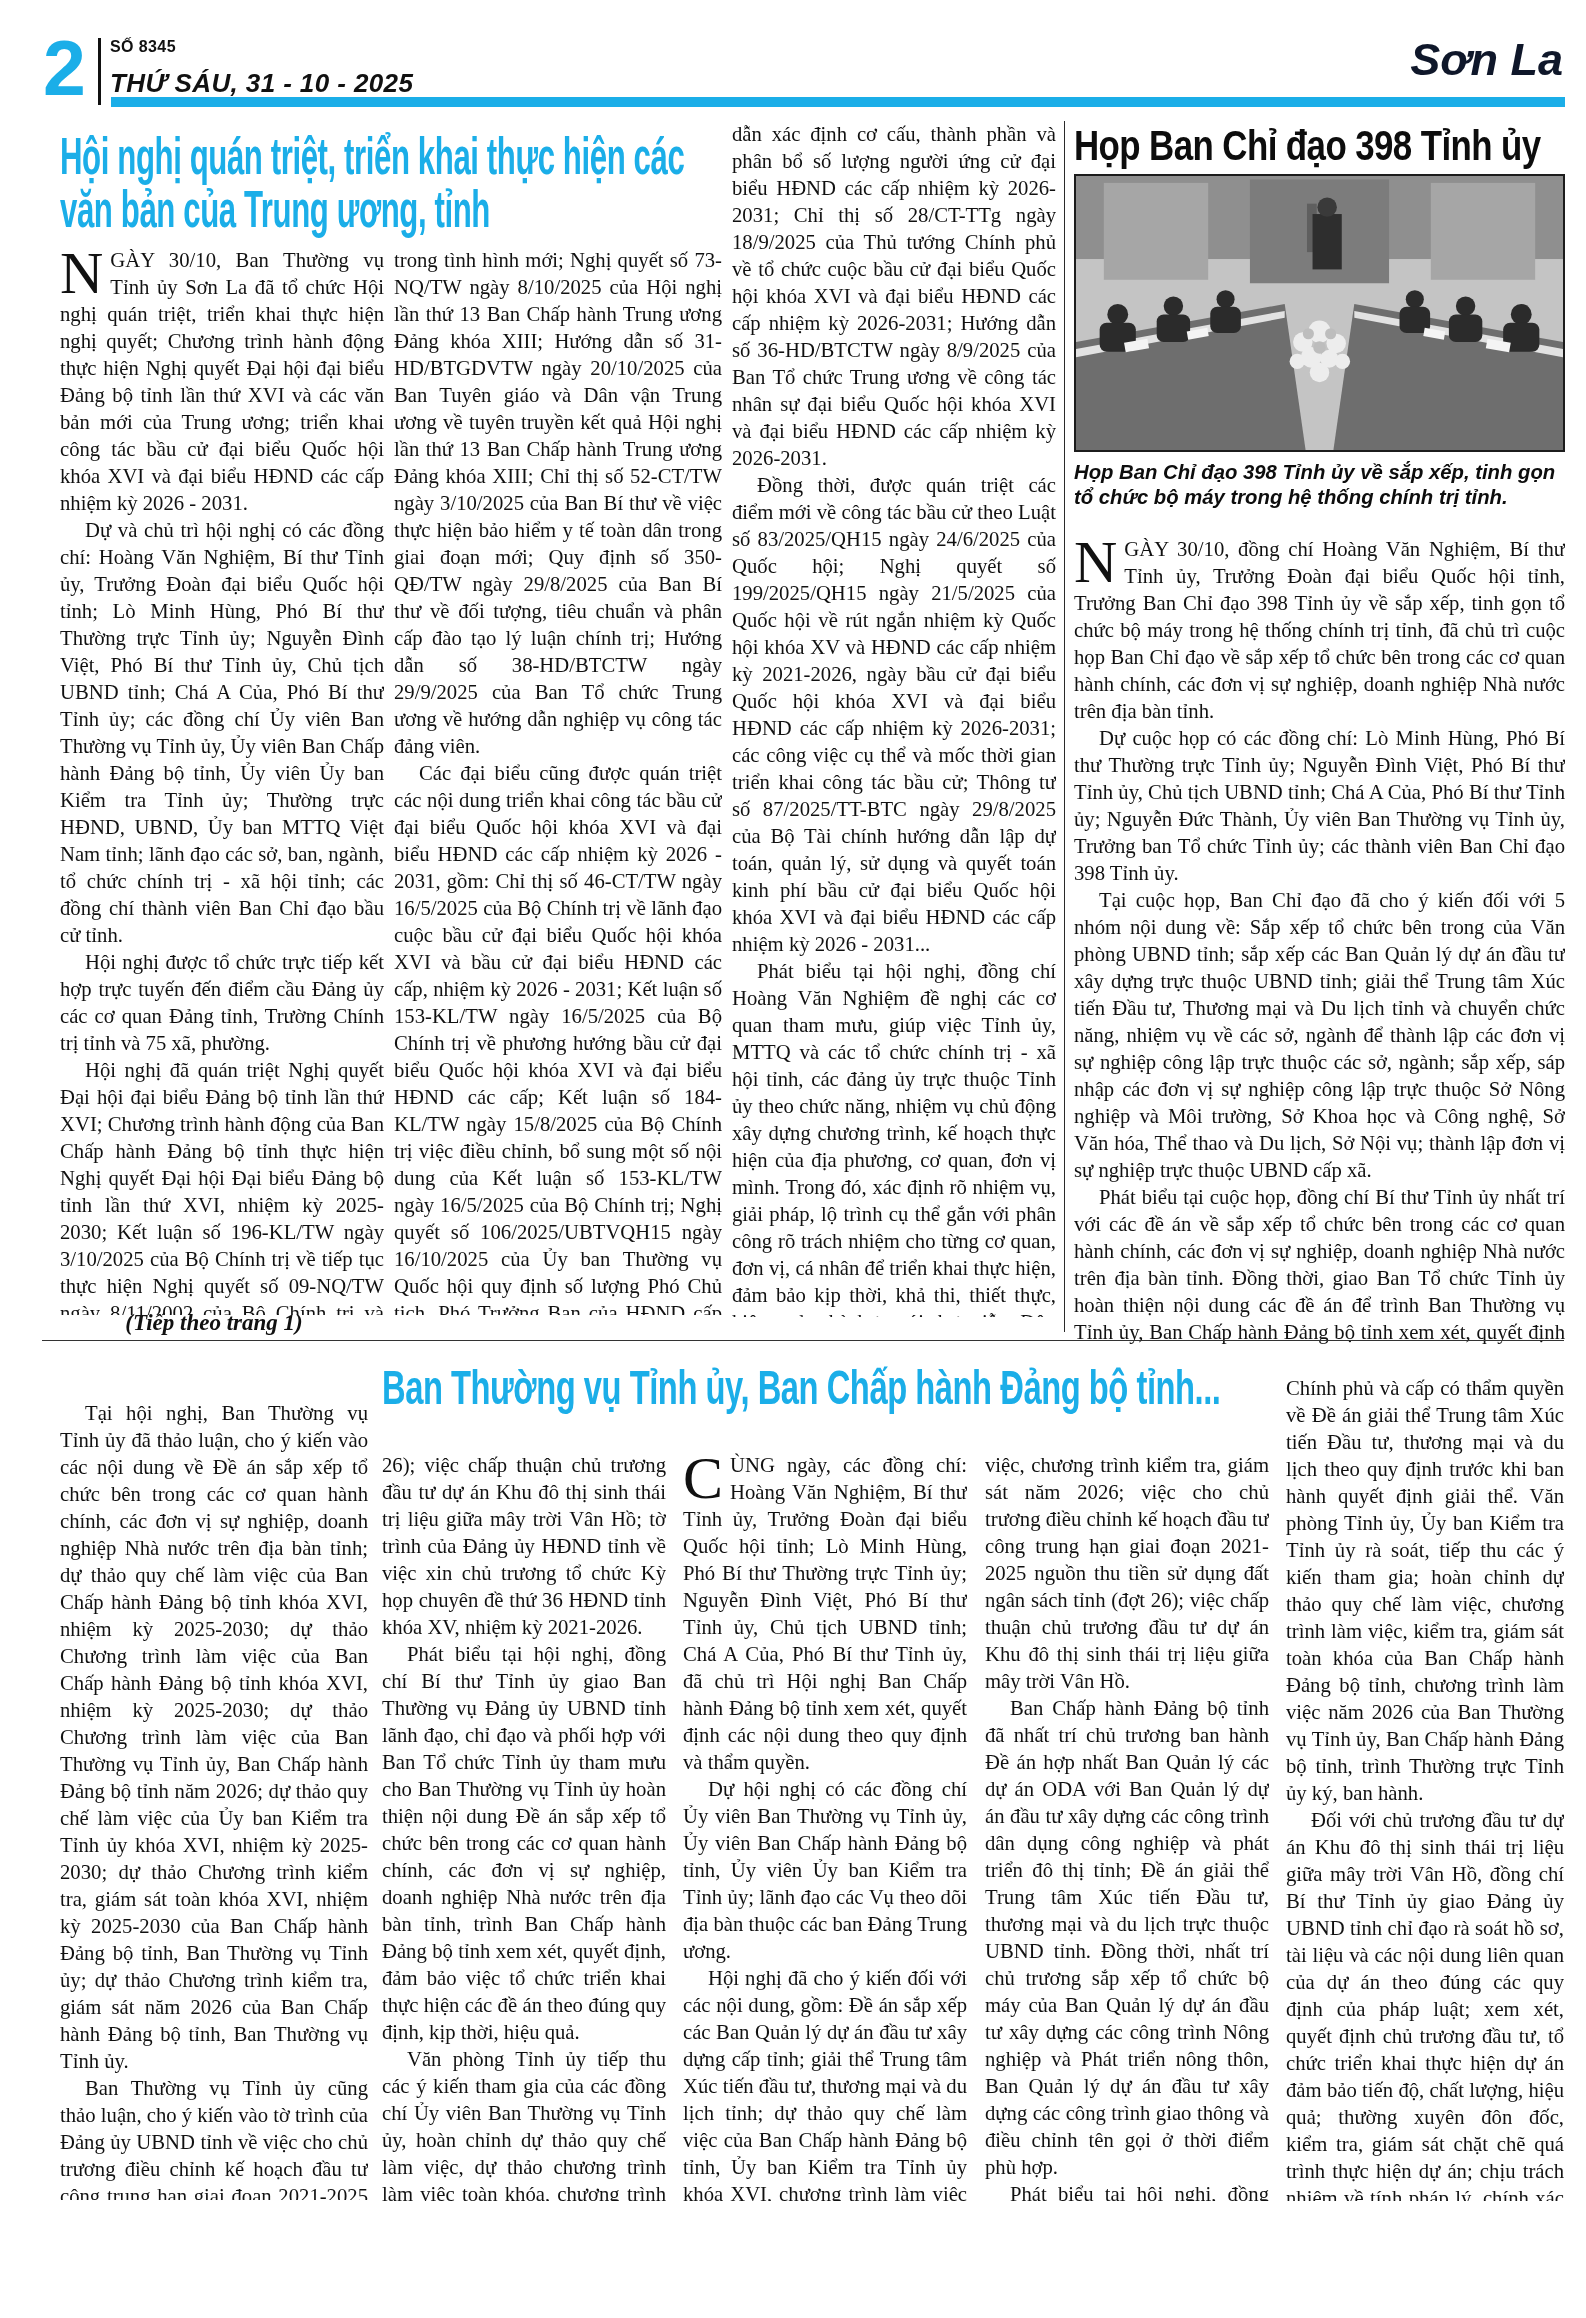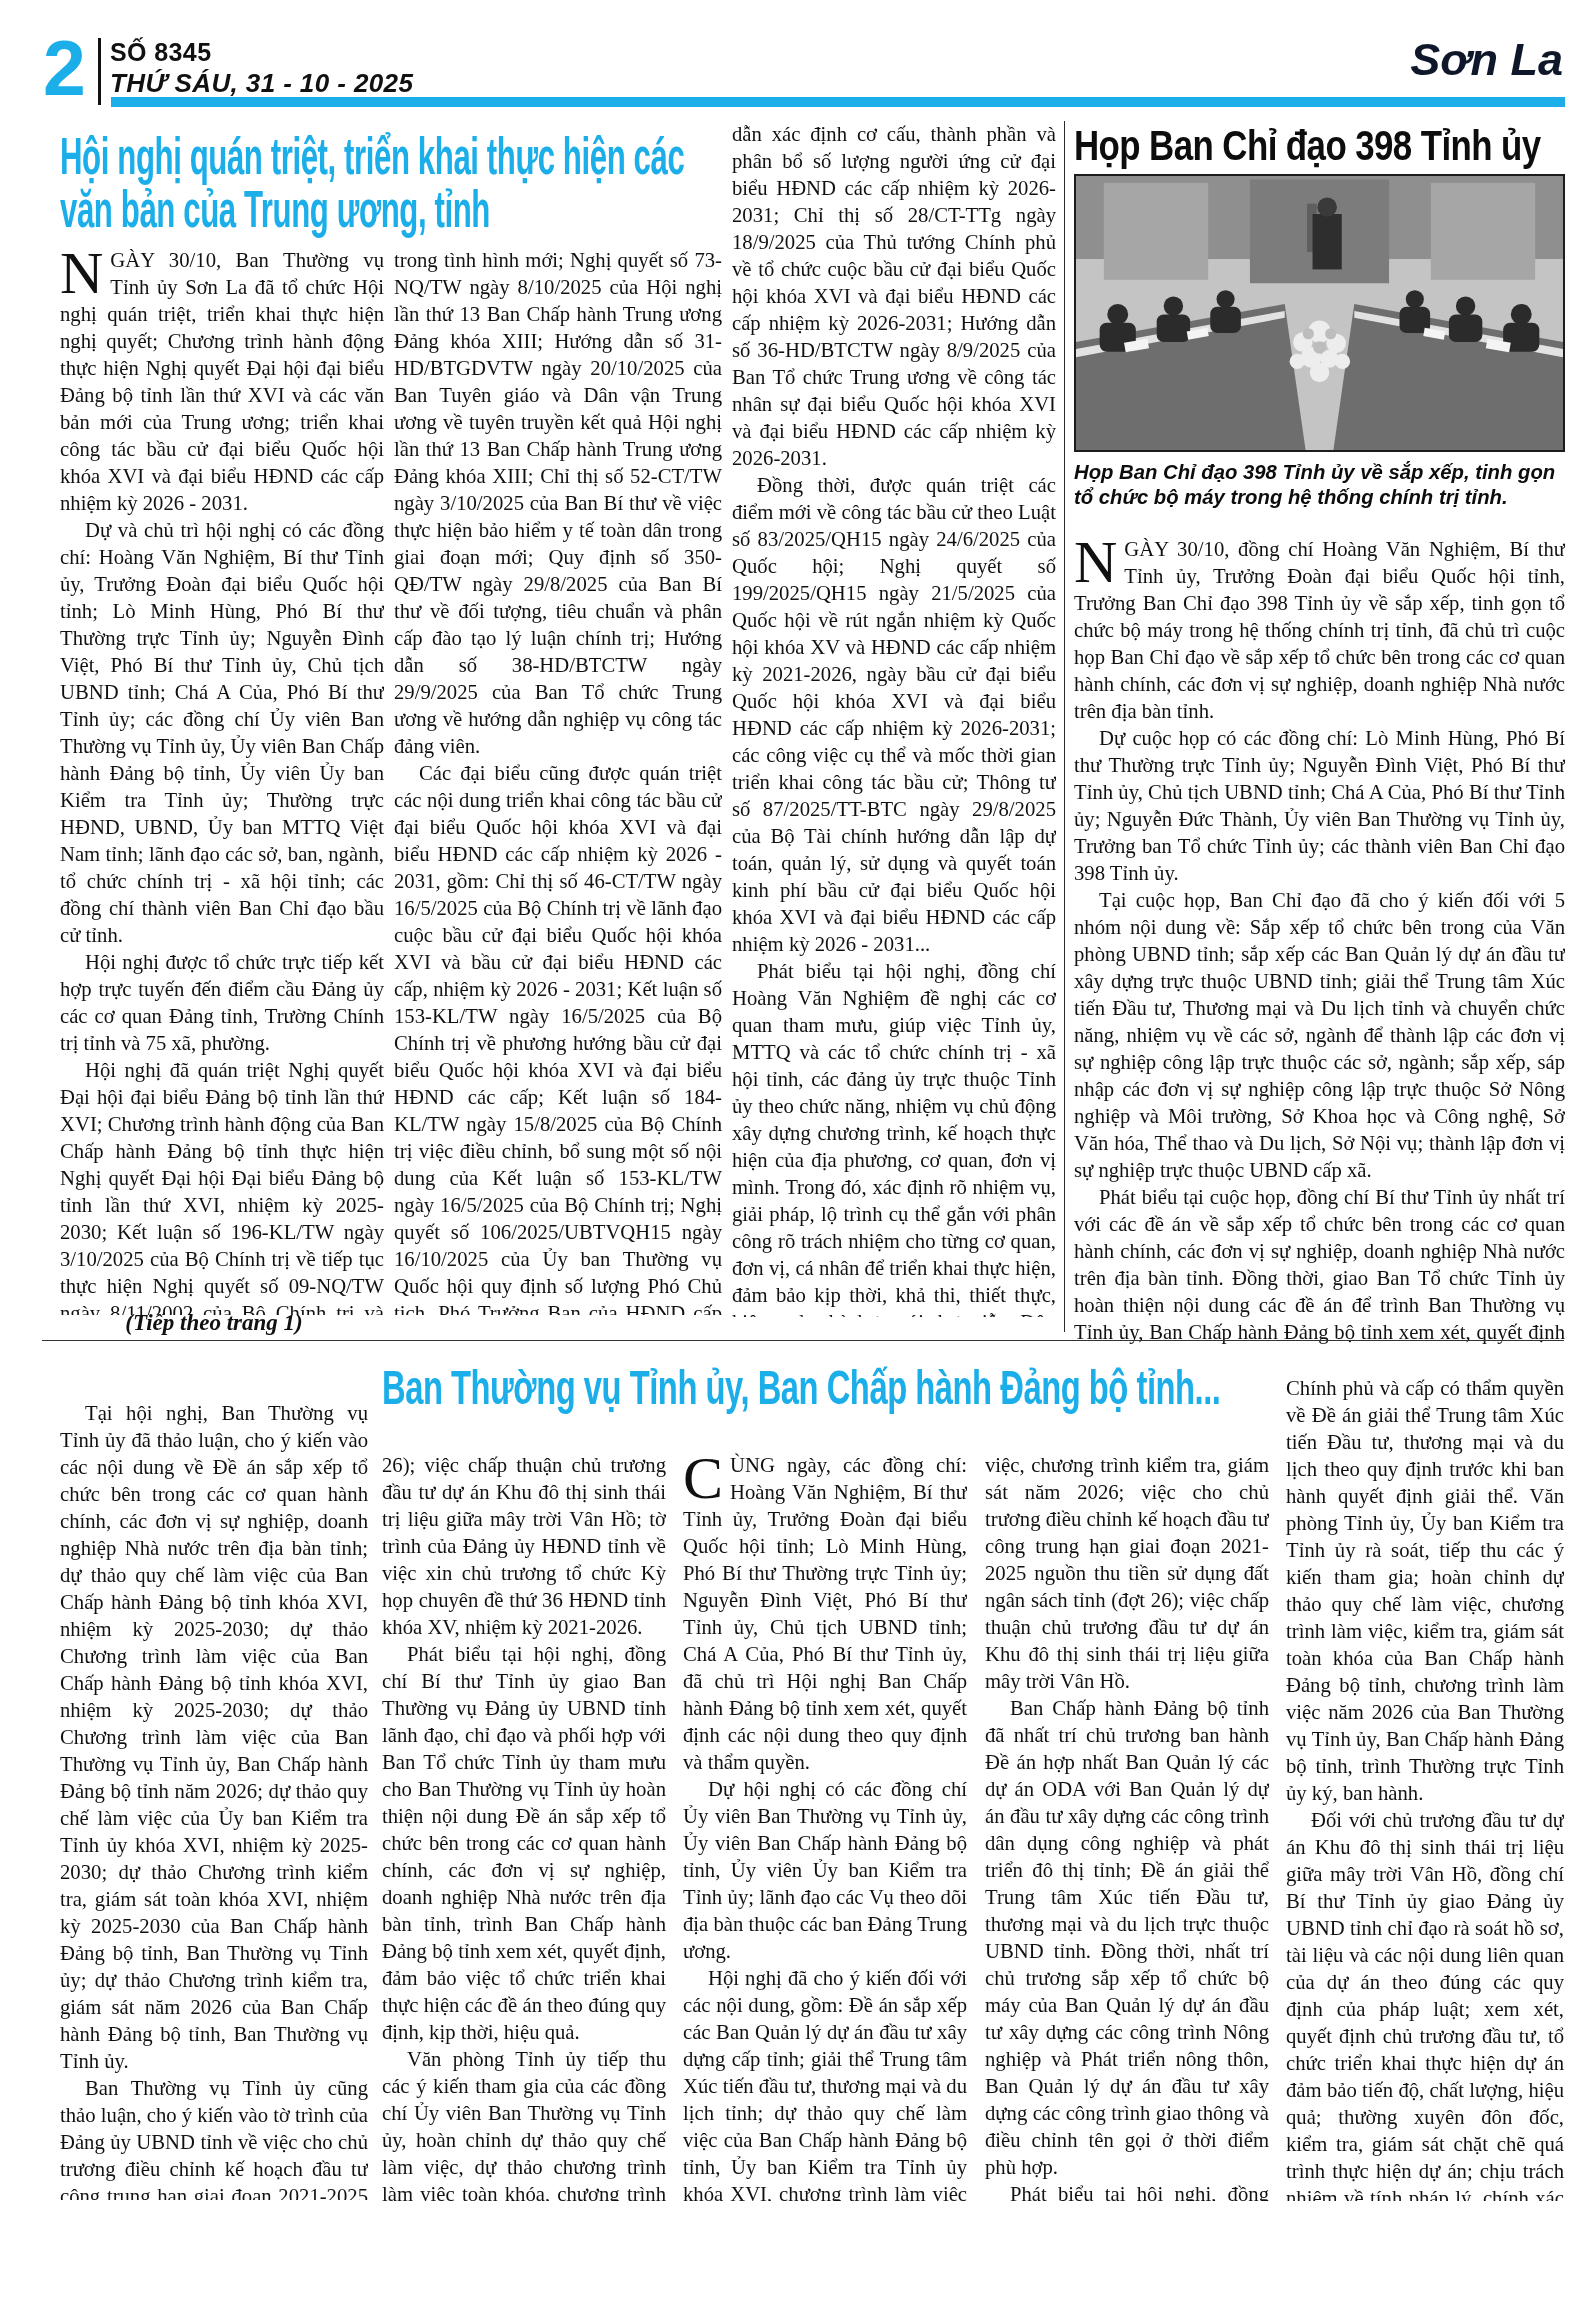--- a/index.html
+++ b/index.html
@@ -2,21 +2,21 @@
 <html style="font-size:11.2px"><head>
 <meta charset="utf-8">
 <style>
   html,body{margin:0;padding:0;background:#e8e8e8;}
   .page{position:relative;width:1587px;height:2319px;background:#ffffff;margin:0 auto;
         font-family:"Liberation Serif",serif;color:#111;overflow:hidden;}
   
   .hdr{position:absolute;left:43px;top:34px;right:24px;height:70px;font-family:"Liberation Sans",sans-serif;}
   .pagenum{position:absolute;left:0;top:-4.2px;font-size:77px;font-weight:bold;color:#1baee8;line-height:1;}
   .hdr-div{position:absolute;left:55px;top:4.2px;width:2.8px;height:67px;background:#111;}
-  .hdr-issue{position:absolute;left:67px;top:4.2px;font-size:25px;font-weight:bold;letter-spacing:0.4px;}
+  .hdr-issue{position:absolute;left:67px;top:4.2px;font-size:16px;font-weight:bold;letter-spacing:0.4px;}
   .hdr-date{position:absolute;left:67px;top:34px;font-size:26px;font-weight:600;letter-spacing:0.4px;font-style:italic;}
   .masthead{position:absolute;right:0;top:0;font-size:45px;font-weight:bold;font-style:italic;color:#0f172a;}
   .hdr-bar{position:absolute;left:111px;top:97px;width:1454px;height:9.8px;background:#1baee8;}
   
   .col{position:absolute;overflow:hidden;text-align:justify;font-size:20.7px;line-height:27px;}
   .col p{margin:0;text-indent:25px;}
   .col p.cont{text-indent:0;}
   .col p.drop{text-indent:0;}
   p.drop::first-letter{float:left;font-size:60px;line-height:46px;padding:2.8px 7px 0 0;font-weight:normal;}
   

